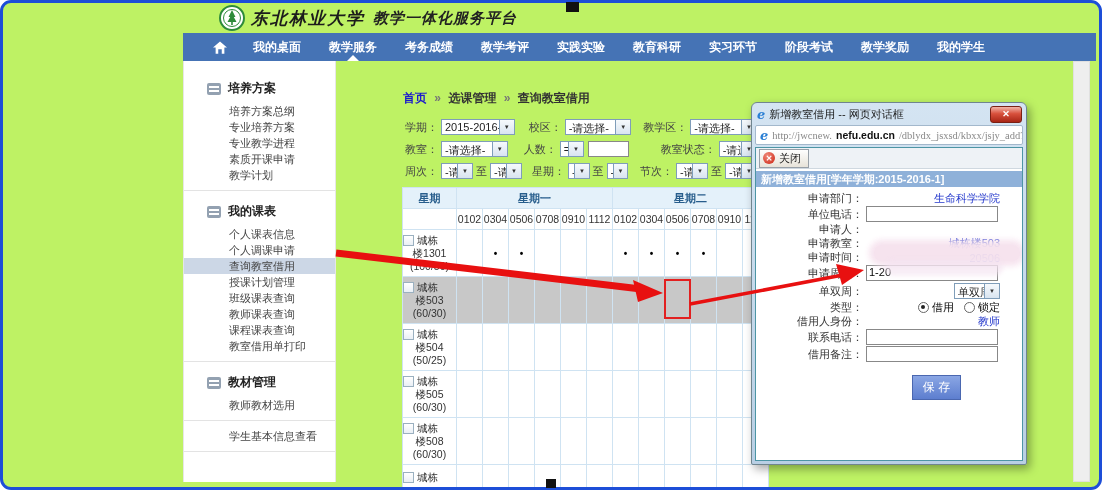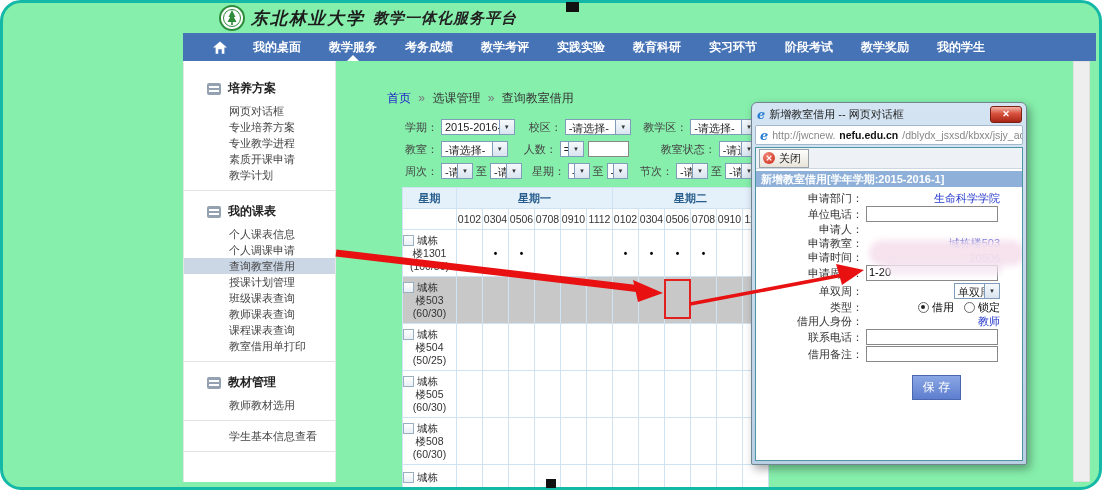--- a/index.html
+++ b/index.html
@@ -1,19 +1,19 @@
 <!DOCTYPE html>
 <html><head>
 <meta charset="utf-8">
 <style>
   html,body{margin:0;padding:0;background:#fff;}
   .canvas{position:relative;width:1102px;height:490px;background:#fff;
           font-family:"Liberation Sans",sans-serif;overflow:hidden;}
-  .page{position:absolute;inset:0;border:3px solid #14b8a6;border-radius:21px;
-        overflow:hidden;background:#86efac;box-sizing:border-box;}
+  .page{position:absolute;inset:0;border:3px solid #1d4ed8;border-radius:11px;
+        overflow:hidden;background:#bef264;box-sizing:border-box;}
 
   
   .site-header{position:absolute;left:180px;top:0;height:30px;display:flex;align-items:center;}
   .logo{margin-left:36px;margin-right:6px;display:flex;}
   .uni-name{font-family:"DejaVu Serif",serif;font-style:italic;font-weight:bold;
             font-size:17px;color:#1c1c1c;letter-spacing:2px;}
   .plat-name{font-style:italic;font-weight:bold;font-size:15px;color:#222;margin-left:8px;letter-spacing:1px;}
 
   
   .nav{position:absolute;left:180px;top:30px;width:913px;height:28px;background:#4573b5;
@@ -28,21 +28,21 @@
   .sidebar{position:absolute;left:181px;top:58px;width:151px;bottom:5px;background:#fff;padding-top:14px;box-sizing:border-box;}
   .sb-group-header{display:flex;align-items:center;gap:7px;padding:5px 0 6px 23px;font-size:12px;font-weight:bold;color:#222;}
   .g-icon{width:14px;height:12px;background:#93a1b1;border-radius:2px;position:relative;flex:none;}
   .g-icon::before{content:"";position:absolute;left:2px;right:2px;top:3px;height:2px;background:#fff;}
   .g-icon::after{content:"";position:absolute;left:2px;right:2px;top:7px;height:2px;background:#fff;}
   .sb-item{padding:1px 0 1px 45px;font-size:11px;color:#444;line-height:14px;cursor:pointer;}
   .sb-item.selected{background:#ccd7e6;}
   .sb-sep{border-top:1px solid #e3e3e3;margin:7px 0 7px 0;}
 
   
-  .breadcrumb{position:absolute;left:384px;top:87px;font-size:12px;font-weight:normal;color:#333;}
+  .breadcrumb{position:absolute;left:400px;top:87px;font-size:12px;font-weight:bold;color:#333;}
   .bc-home{color:#1a1acc;cursor:pointer;}
   .bc-sep{color:#777;margin:0 4px;}
 
   
   .filters{position:absolute;left:402px;top:113px;width:352px;font-size:11px;color:#444;}
   .frow{display:flex;align-items:center;height:22px;white-space:nowrap;}
   .flabel{margin-right:3px;}
   .sel{display:inline-flex;align-items:stretch;border:1px solid #7f9db9;background:#fff;height:16px;
        font-size:11px;color:#222;box-sizing:border-box;overflow:hidden;}
   .sel-txt{padding:1px 2px 0 3px;overflow:hidden;white-space:nowrap;flex:1;}
@@ -75,21 +75,21 @@
           box-shadow:3px 4px 10px rgba(0,0,0,0.35);font-size:11px;box-sizing:border-box;}
   .dlg-titlebar{height:18px;display:flex;align-items:center;gap:4px;padding:2px 4px 0 5px;}
   .dlg-title{flex:1;font-size:11px;color:#1a1a1a;white-space:nowrap;overflow:hidden;}
   .dlg-close{width:30px;height:15px;border:1px solid #7a2014;border-radius:3px;color:#fff;
              background:linear-gradient(#f2b4a8,#d8503c 45%,#a82616);display:flex;align-items:center;justify-content:center;
              font-size:9px;font-weight:bold;cursor:pointer;flex:none;}
   .ie-icon{font-family:"DejaVu Serif",serif;font-style:italic;font-weight:bold;color:#2a7fd4;font-size:13px;line-height:11px;flex:none;}
   .dlg-urlrow{height:22px;margin:1px 3px 2px 3px;display:flex;align-items:center;}
   .url-box{flex:1;height:18px;background:#fff;border:1px solid #a3b8cc;border-radius:2px;display:flex;align-items:center;
            gap:4px;padding:0 4px;overflow:hidden;white-space:nowrap;font-size:10.5px;}
-  .url-gray{color:#888;}
+  .url-gray{color:#888;font-family:Liberation Serif, serif;}
   .url-host{color:#111;font-weight:bold;}
   .dlg-body{position:absolute;left:3px;right:3px;top:44px;bottom:3px;background:#fff;border:1px solid #4d95a5;overflow:hidden;}
   .close-row{height:20px;background:#eef2f6;border-bottom:1px solid #cfd8e0;display:flex;align-items:center;padding-left:3px;}
   .btn-close2{display:inline-flex;align-items:center;gap:4px;height:17px;padding:0 7px 0 3px;
               background:linear-gradient(#fefefe,#e7e3d9);border:1px solid #98a0a8;font-size:11px;color:#222;cursor:pointer;}
   .icon-x-circle{width:12px;height:12px;border-radius:50%;color:#fff;font-size:8px;font-weight:bold;
                  background:radial-gradient(circle at 35% 30%,#f08a7a,#cc2211);display:flex;align-items:center;justify-content:center;}
   .form-header{height:16px;line-height:16px;background:#8fb1d9;color:#fff;font-weight:bold;font-size:11px;
                padding-left:5px;margin-top:2px;white-space:nowrap;overflow:hidden;}
   .dform{padding-top:4px;position:relative;}
@@ -154,21 +154,21 @@
     </div>
 
     <div class="vline" style="left:180px"></div>
     <div class="vline" style="left:332px"></div>
 
     <div class="sidebar">
       <div class="sb-group-header">
         <span class="g-icon"></span>
         <span>培养方案</span>
       </div>
-      <div class="sb-item">网页对话框</div>
+      <div class="sb-item">培养方案总纲</div>
       <div class="sb-item">专业培养方案</div>
       <div class="sb-item">专业教学进程</div>
       <div class="sb-item">素质开课申请</div>
       <div class="sb-item">教学计划</div>
       <div class="sb-sep"></div>
 
       <div class="sb-group-header">
         <span class="g-icon"></span>
         <span>我的课表</span>
       </div>

